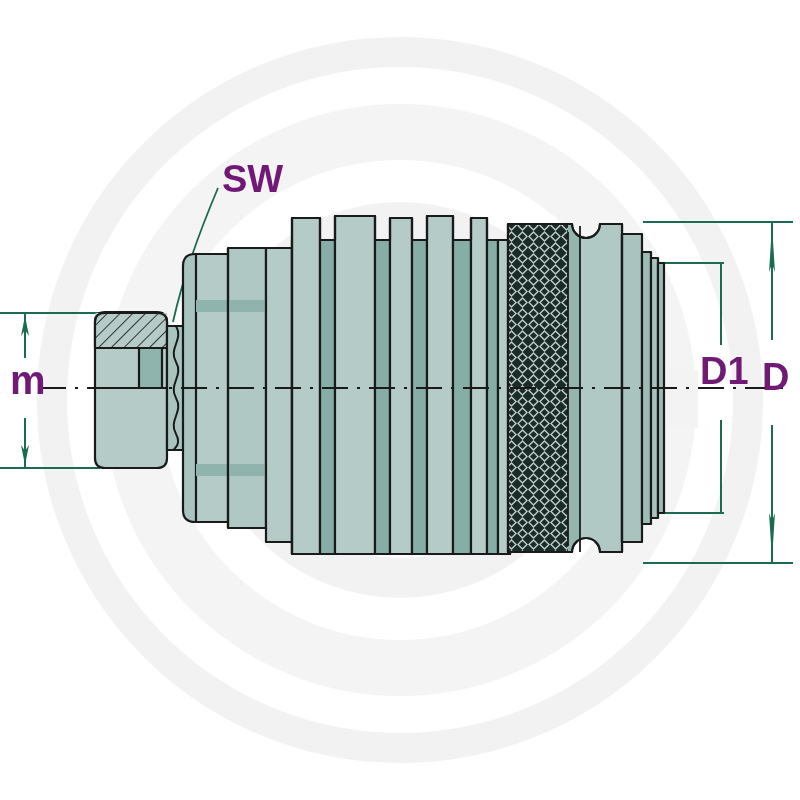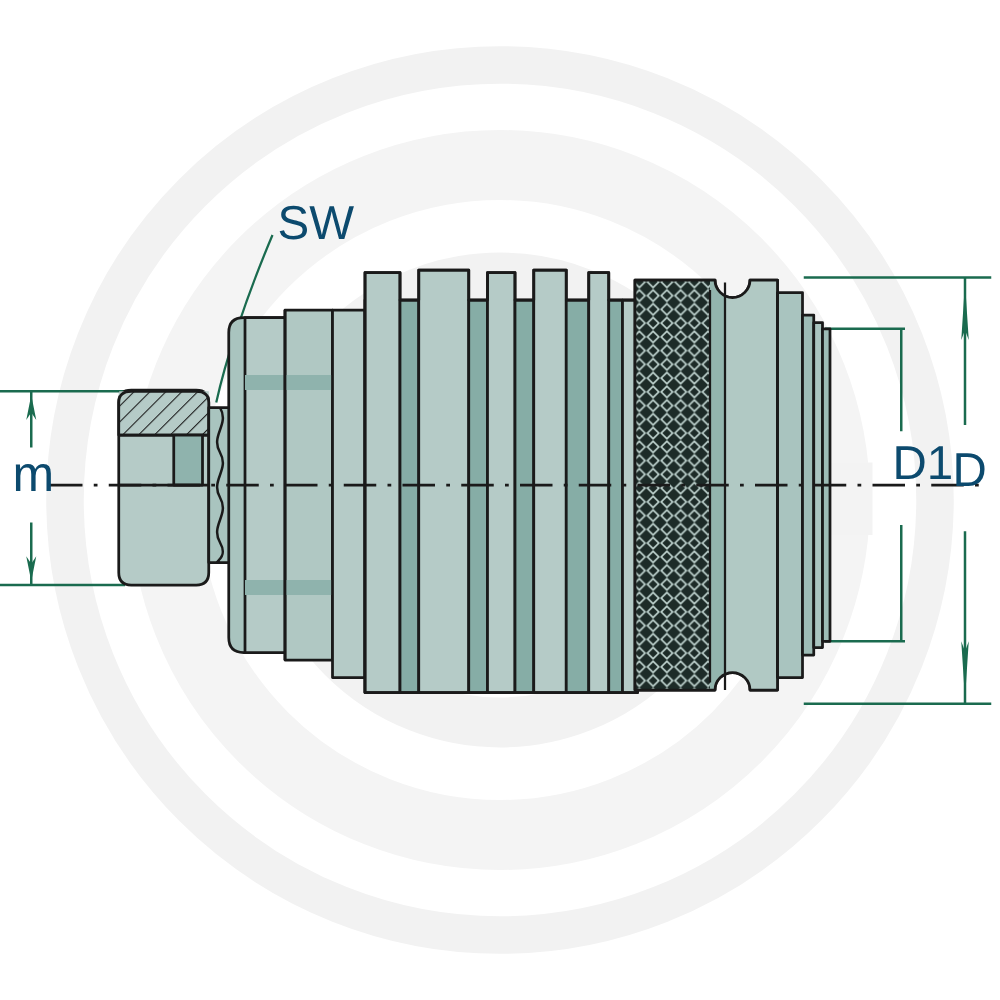--- a/index.html
+++ b/index.html
@@ -1,20 +1,20 @@
 <!DOCTYPE html>
 <html><head>
 <meta charset="utf-8">
 <style>
   html,body{margin:0;padding:0;background:#ffffff;}
   body{width:800px;height:800px;overflow:hidden;
        font-family:"Liberation Sans", sans-serif;}
   #stage{position:relative;width:800px;height:800px;background:#ffffff;}
   #dwg{position:absolute;left:0;top:0;width:800px;height:800px;}
-  .lbl{position:absolute;color:#0c4a6e;font-weight:400;
+  .lbl{position:absolute;color:#701a75;font-weight:700;
        font-family:"Liberation Sans", sans-serif;line-height:1;
        white-space:nowrap;}
 </style>
 </head>
 <body>
 
 <div id="stage">
 
   <svg id="dwg" viewBox="0 0 800 800">
     <defs>
@@ -149,17 +149,17 @@
       </g>
     </g>
 
     <line x1="40" y1="388" x2="790" y2="388" stroke="#1a1a1a" stroke-width="2.2" stroke-dasharray="26 9 3 9"></line>
   </svg>
 
   <div class="lbl" style="left:222px;top:160px;font-size:38px;">SW</div>
 
   <div class="lbl" style="left:10px;top:360px;font-size:40px;">m</div>
 
-  <div class="lbl" style="left:700px;top:352px;font-size:38px;margin-left:14px;">D1</div>
+  <div class="lbl" style="left:700px;top:352px;font-size:38px;">D1</div>
 
   <div class="lbl" style="left:762px;top:358px;font-size:38px;">D</div>
 
 </div>
 
 </body></html>

